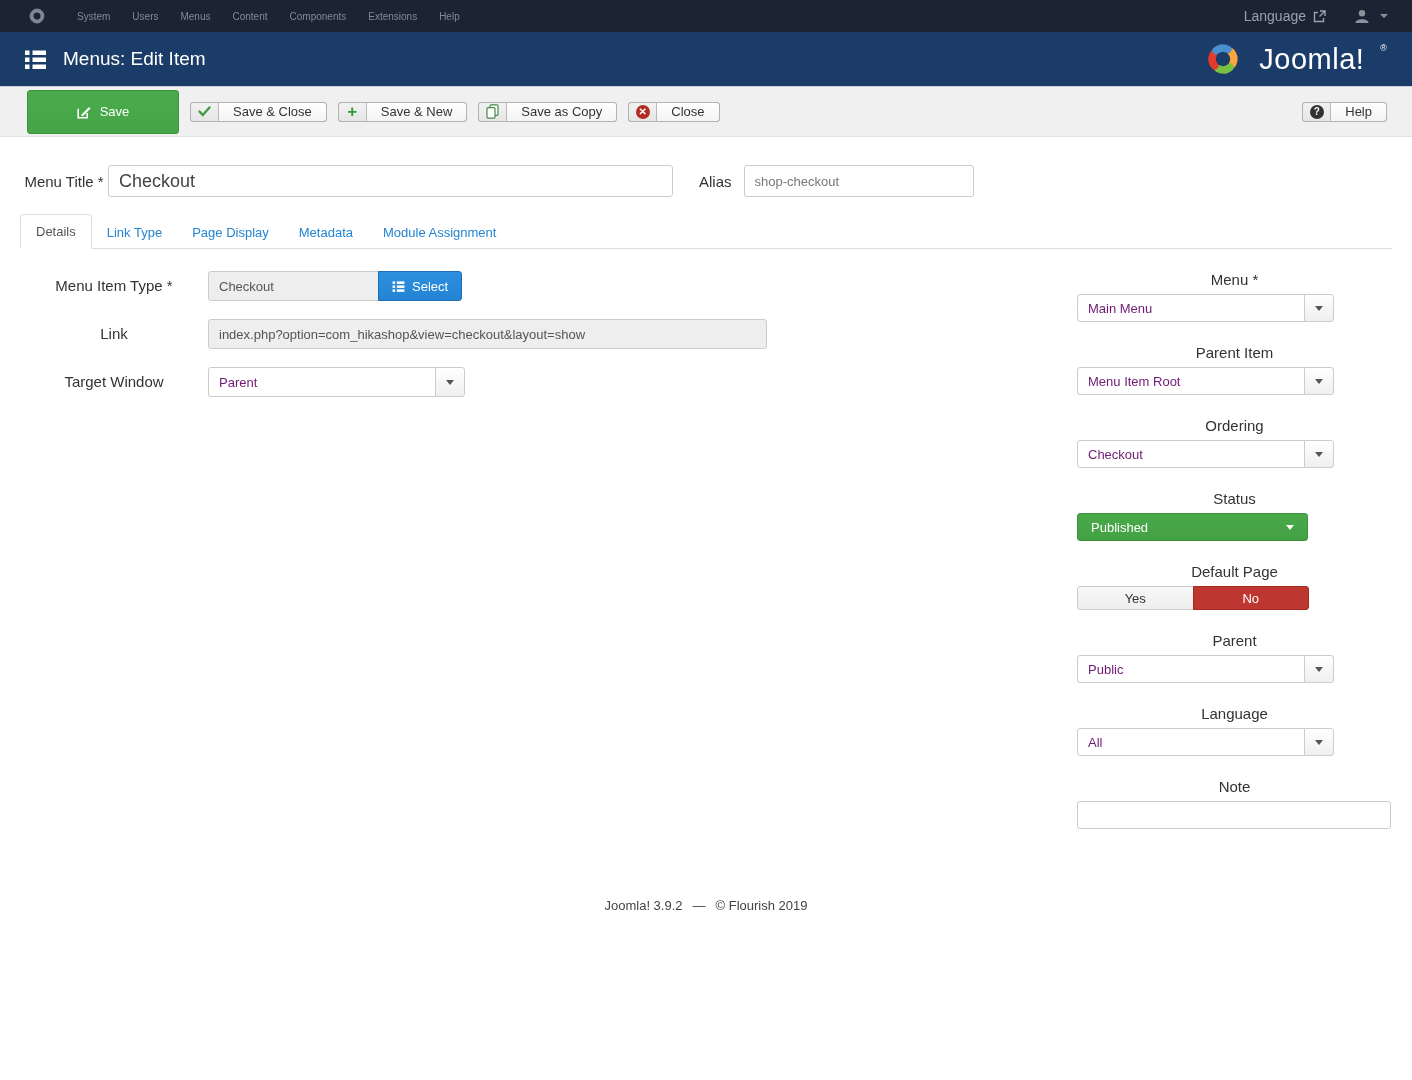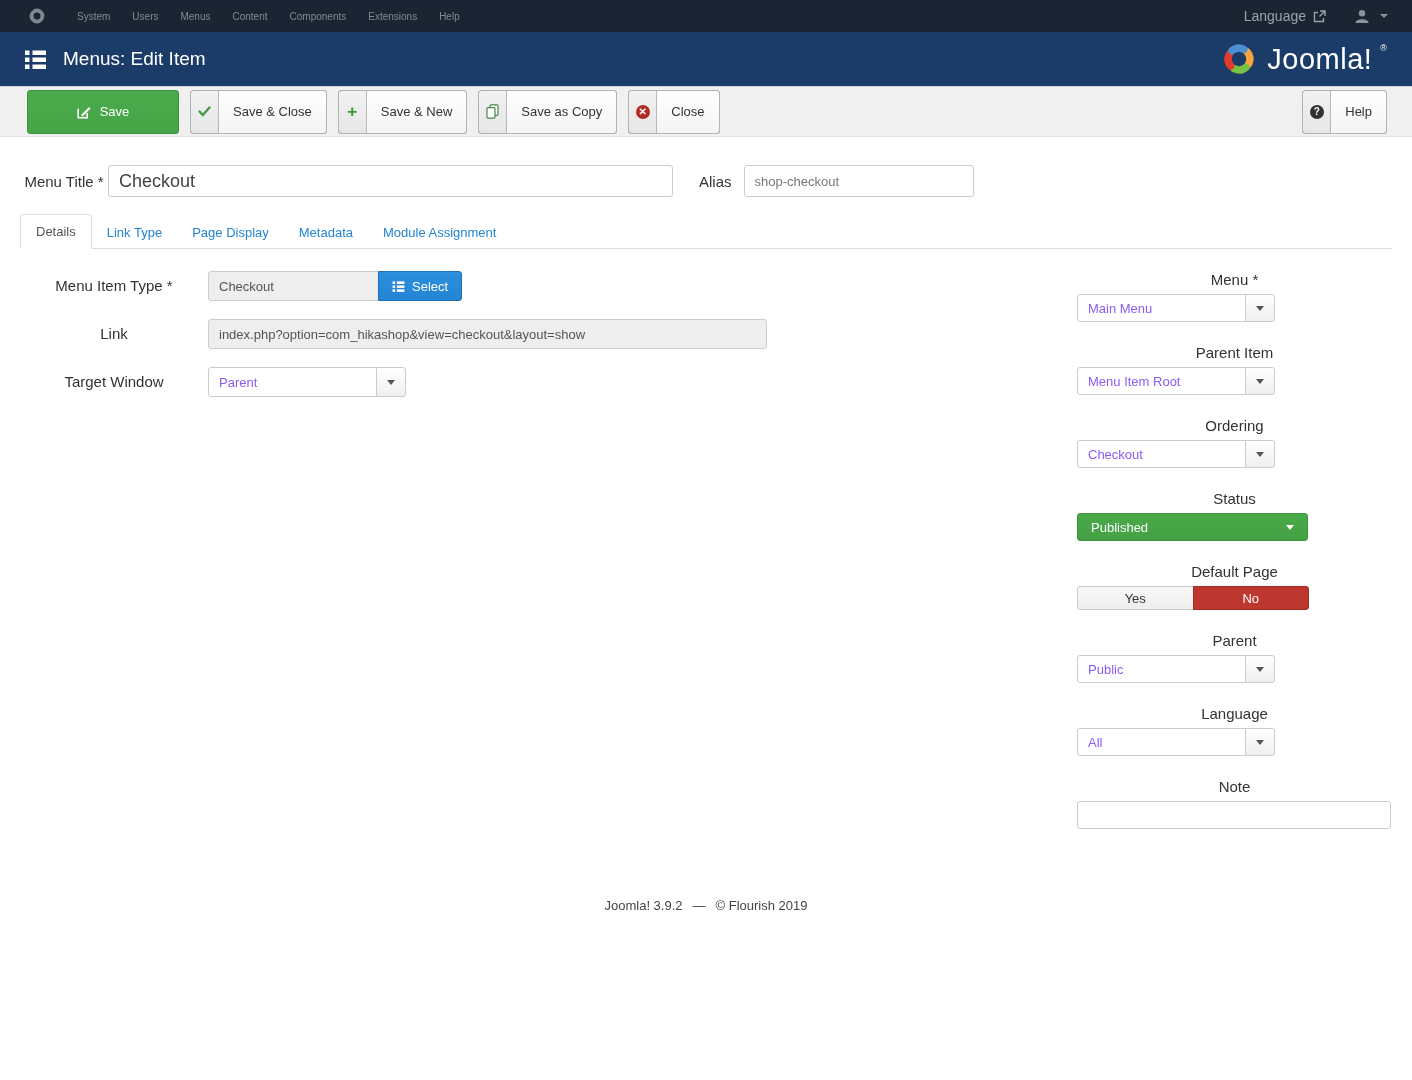--- a/index.html
+++ b/index.html
@@ -14,29 +14,29 @@
   .topbar .nav-item { color: #828a95; font-size: 10px; padding: 0 11px; }
   .topbar-right { margin-left: auto; display: flex; align-items: center; }
   .site-link { color: #9aa1ab; font-size: 14px; display: flex; align-items: center; gap: 7px; }
   .user-box { display: flex; align-items: center; margin-left: 28px; gap: 10px; cursor: pointer; }
   .caret-down { width: 0; height: 0; border-left: 4px solid transparent; border-right: 4px solid transparent; border-top: 4px solid #8b929a; }
 
   
   .titlebar { height: 55px; background: #1b3c69; border-bottom: 1px solid #ccd3dc; display: flex; align-items: center; justify-content: space-between; padding: 0 25px 0 24px; }
   .titlebar-left { display: flex; align-items: center; gap: 16px; }
   .page-title { color: #fff; font-size: 19px; font-weight: normal; }
-  .brand { display: flex; align-items: flex-start; gap: 8px; }
+  .brand { display: flex; align-items: flex-start; gap: 16px; }
   .brand-text { color: #fff; font-size: 29px; letter-spacing: .5px; line-height: 40px; }
   .brand-reg { color: #fff; font-size: 9px; margin-top: 4px; }
 
   
   .toolbar { height: 50px; background: #f0f0f0; border-bottom: 1px solid #e2e2e2; display: flex; align-items: center; padding: 0 25px 0 27px; }
   .btn { height: 44px; font-size: 13px; cursor: pointer; border-radius: 3px; }
   .btn-save { width: 152px; background: linear-gradient(#4aab4d,#46a546); border: 1px solid #3e923e; color: #fff; display: flex; align-items: center; justify-content: center; gap: 9px; margin-right: 11px; }
-  .btn-group { display: flex; border: 1px solid #b3b3b3; border-radius: 3px; overflow: hidden; height: 44px; margin-right: 11px; background: #a16207; }
+  .btn-group { display: flex; border: 1px solid #b3b3b3; border-radius: 3px; overflow: hidden; height: 20px; margin-right: 11px; background: #a16207; }
   .btn-group .icon-cell { width: 28px; background: linear-gradient(#f2f2f2,#e6e6e6); border-right: 1px solid #b9b9b9; display: flex; align-items: center; justify-content: center; }
   .btn-group .label-cell { background: linear-gradient(#fff,#f4f4f4); padding: 0 14px; display: flex; align-items: center; color: #333; }
   .btn-help { margin-left: auto; margin-right: 0; }
   .circle-ico { width: 14px; height: 14px; border-radius: 50%; color: #fff; font-size: 10px; font-weight: bold; display: flex; align-items: center; justify-content: center; line-height: 1; }
   .circle-red { background: #b32b22; }
   .circle-dark { background: #313131; }
   .plus-ico { color: #2f9e2f; font-size: 17px; font-weight: bold; line-height: 1; }
 
   
   .page { padding: 0 20px; }
@@ -58,21 +58,21 @@
   .left-col { flex: 1; }
   .form-row { display: flex; margin-bottom: 18px; }
   .form-row .field-label { width: 188px; line-height: 30px; }
 
   .input-group { display: flex; }
   .readonly-input { width: 171px; height: 30px; background: #eee; border: 1px solid #ccc; border-radius: 3px 0 0 3px; padding: 0 10px; font-size: 13px; color: #555; display: flex; align-items: center; }
   .select-btn { height: 30px; background: linear-gradient(#2c8fdd,#2384d3); border: 1px solid #1d71b8; border-radius: 0 3px 3px 0; margin-left: -1px; color: #fff; font-size: 13px; display: flex; align-items: center; gap: 7px; padding: 0 13px; cursor: pointer; }
   .link-input { width: 559px; height: 30px; background: #eee; border: 1px solid #ccc; border-radius: 3px; color: #555; font-size: 13px; display: flex; align-items: center; padding: 0 10px; }
 
   .combo { display: flex; height: 30px; cursor: pointer; }
-  .combo-value { width: 169px; background: #fff; border: 1px solid #ccc; border-radius: 3px 0 0 3px; font-size: 13px; color: #8b5cf6; padding: 0 10px; display: flex; align-items: center; }
+  .combo-value { width: 228px; background: #fff; border: 1px solid #ccc; border-radius: 3px 0 0 3px; font-size: 13px; color: #701a75; padding: 0 10px; display: flex; align-items: center; }
   .combo-caret { width: 30px; margin-left: -1px; border: 1px solid #ccc; border-radius: 0 3px 3px 0; background: linear-gradient(#fff,#efefef); display: flex; align-items: center; justify-content: center; }
   .tri { width: 0; height: 0; border-left: 4px solid transparent; border-right: 4px solid transparent; border-top: 5px solid #555; }
 
   .right-col { width: 315px; }
   .group { margin-bottom: 22px; }
   .group .field-label { display: block; margin-bottom: 6px; }
   .right-col .combo { height: 28px; }
   .status-btn { width: 231px; height: 28px; background: linear-gradient(#49aa49,#44a044); border: 1px solid #3e923e; border-radius: 3px; color: #fff; font-size: 13px; display: flex; align-items: center; justify-content: space-between; padding: 0 13px; cursor: pointer; }
   .tri-white { border-top-color: #fff; }
   .default-toggle { display: flex; width: 232px; height: 24px; }

